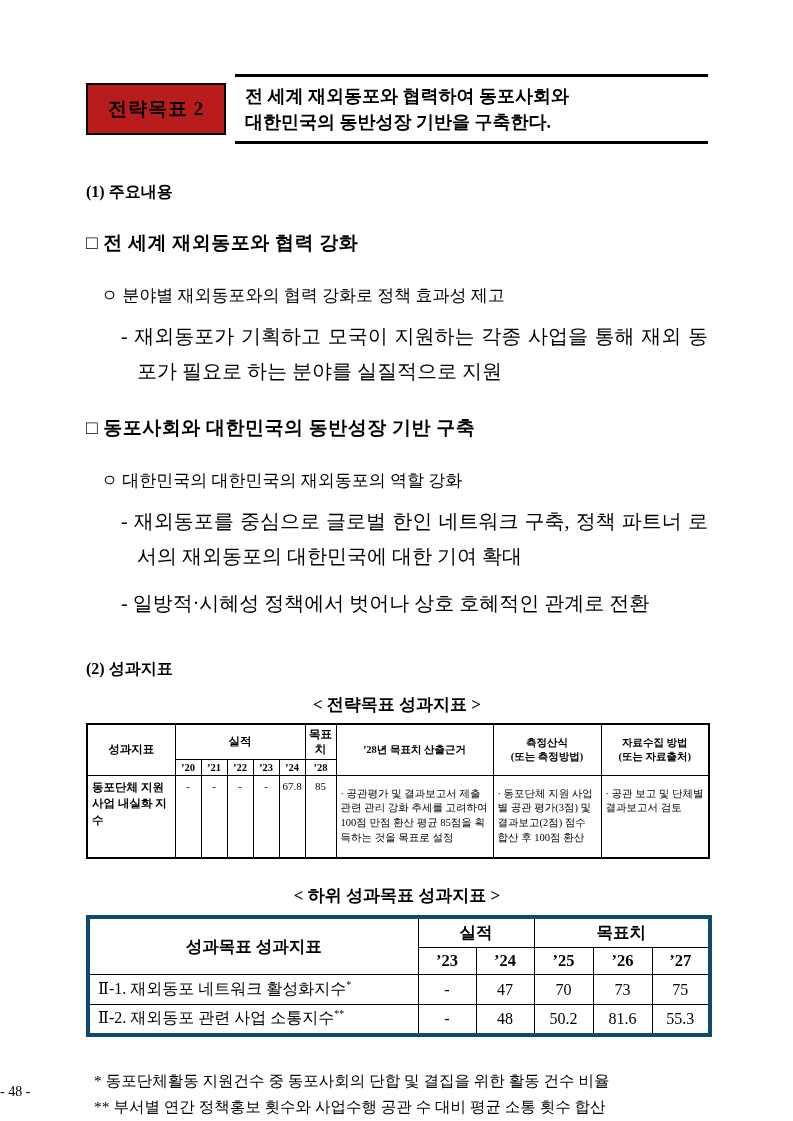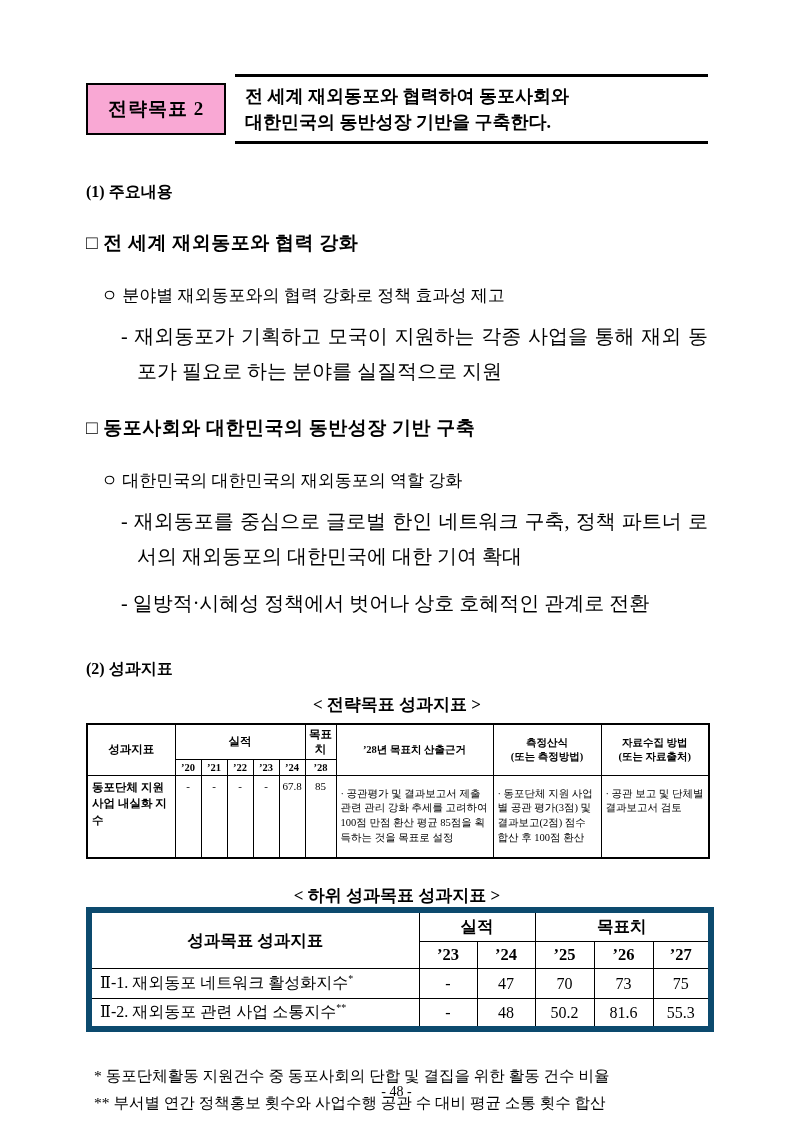--- a/index.html
+++ b/index.html
@@ -2,21 +2,21 @@
 <html><head>
 <meta charset="utf-8">
 <style>
   * { margin:0; padding:0; box-sizing:border-box; }
   html,body { width:793px; height:1121px; background:#ffffff; }
   body { font-family:"Liberation Serif","DejaVu Serif",serif; color:#000; }
   .page { position:relative; width:793px; height:1121px; padding:74px 85px 0 86px; overflow:hidden; }
 
   
   .goal-header { display:flex; align-items:center; }
-  .goal-box { width:140px; min-height:52px; border:2px solid #000; background:#f9a8d4;
+  .goal-box { width:140px; min-height:52px; border:2px solid #000; background:#b91c1c;
               display:flex; align-items:center; justify-content:center;
               font-weight:bold; font-size:19px; letter-spacing:1px; flex:0 0 auto; margin-right:9px; }
   .goal-text { flex:1; border-top:3px solid #000; border-bottom:3px solid #000;
                padding:6px 2px 6px 10px; font-weight:bold; font-size:18px; line-height:1.45; }
 
   
   .h-main { font-weight:bold; font-size:16px; margin-top:38px; }
   .h-box  { font-weight:bold; font-size:19px; margin-top:27px; letter-spacing:0.5px; }
   .p-circle { font-size:17px; margin:26px 0 0 15px; line-height:1.6; text-align:justify; }
   .p-dash   { font-size:20px; margin:10px 0 0 35px; line-height:1.72;
@@ -32,32 +32,32 @@
   .t1 th,.t1 td { border:1px solid #000; padding:2px 3px; }
   .t1 th { font-weight:bold; font-size:11.5px; text-align:center; vertical-align:middle; }
   .t1 th.yr { font-size:10.5px; }
   .t1 .preline { white-space:pre-line; font-size:10.5px; line-height:1.3; }
   .t1 tbody td { vertical-align:top; }
   .t1 td.ind { font-weight:bold; font-size:11.5px; text-align:left; line-height:1.45; padding:3px 4px; }
   .t1 td.val { text-align:center; font-size:11px; padding-top:4px; }
   .t1 td.txt { text-align:left; font-size:10.5px; line-height:1.42; padding:11px 4px; }
 
   
-  .t2 { margin-top:0; border:6px solid #0c4a6e; font-size:16px; }
+  .t2 { margin-top:8px; border:4px solid #0c4a6e; font-size:16px; }
   .t2 th,.t2 td { border:1px solid #000; padding:3px 4px; text-align:center; vertical-align:middle; }
   .t2 th { font-weight:bold; font-size:16.5px; }
   .t2 td { height:30px; }
   .t2 td.label { text-align:left; padding-left:8px; }
   .t2 sup { font-size:10px; vertical-align:super; }
 
   
   .footnotes { margin-top:31px; font-size:15.5px; line-height:1.68; }
   .footnote { padding-left:24px; text-indent:-24px; margin-left:8px; }
 
-  .page-number { position:absolute; left:0; right:0; top:1084px; text-align:center; font-size:14px; }
+  .page-number { position:absolute; left:0; right:0; top:1084px; font-size:14px; }
 </style>
 </head>
 <body>
 
 <div class="page">
 
   <div class="goal-header">
     <div class="goal-box">전략목표 2</div>
     <div class="goal-text">
       <div>전 세계 재외동포와 협력하여 동포사회와</div>

